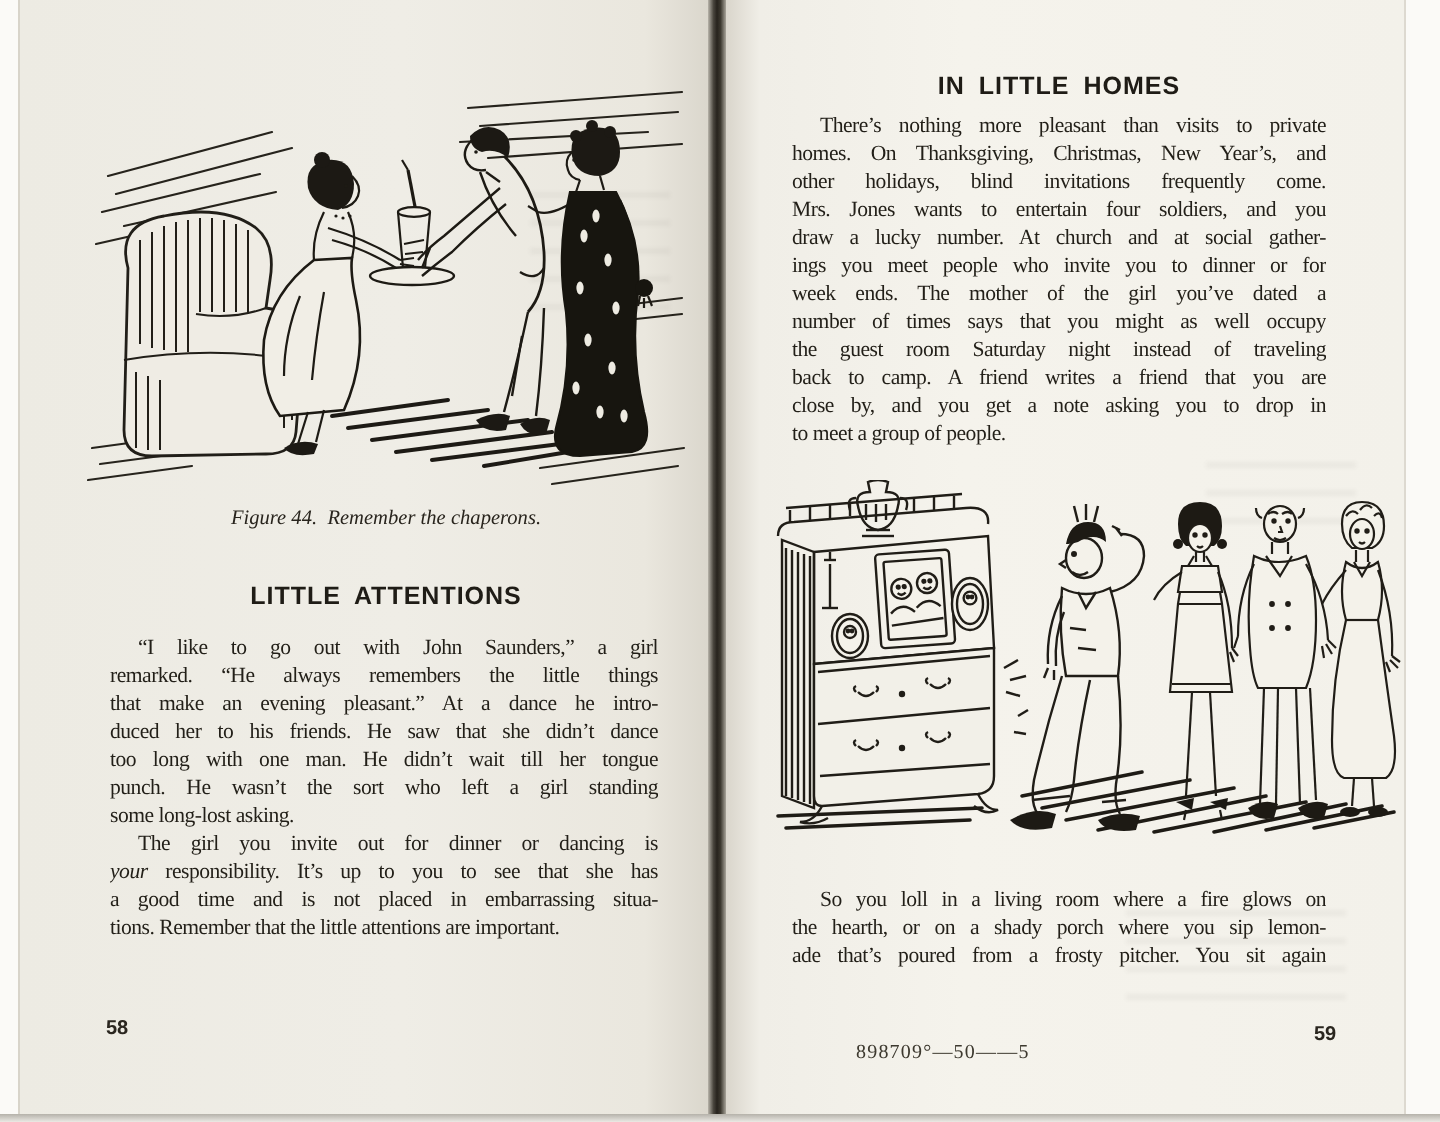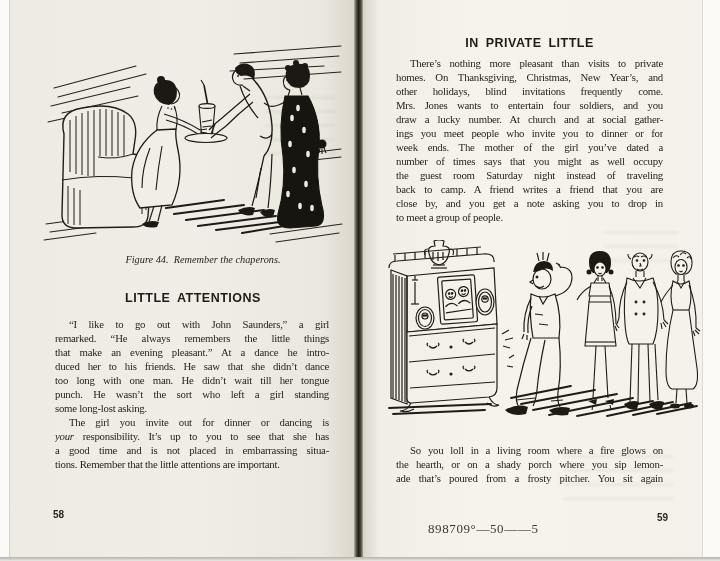--- a/index.html
+++ b/index.html
@@ -18,21 +18,21 @@
   .heading{position:absolute;font-family:"Liberation Sans",sans-serif;font-weight:bold;
     font-size:12.5px;letter-spacing:.5px;word-spacing:3px;color:#1f1c16;text-align:center;}
   .caption{position:absolute;font-style:italic;font-size:10.3px;color:#28241d;
     text-align:center;white-space:pre-wrap;}
   .body-col{position:absolute;font-size:10.8px;letter-spacing:-0.25px;color:#221f18;}
   .tl{height:14px;line-height:14px;overflow:hidden;text-align:justify;text-align-last:justify;}
   .tl.last{text-align-last:left;}
   .tl.ind{text-indent:14px;}
   .pagenum{position:absolute;font-family:"Liberation Sans",sans-serif;font-weight:bold;
     font-size:10px;color:#2a261f;}
-  .printer{position:absolute;font-size:13px;letter-spacing:.6px;color:#3d392f;}
+  .printer{position:absolute;font-size:10px;letter-spacing:.6px;color:#3d392f;}
   .figure{position:absolute;}
   .figure svg{display:block;width:100%;height:100%;}
   .ghost{position:absolute;opacity:.05;filter:blur(1px);pointer-events:none;
     background:repeating-linear-gradient(0deg,#4a463e 0 3px,transparent 3px 14px);}
 </style>
 </head>
 <body>
 
 <div class="scan">
 
@@ -173,21 +173,21 @@
               <ellipse cx="260" cy="70" rx="1.8" ry="3.2"></ellipse>
           </g>
           <circle cx="284" cy="106" r="4.5" fill="#17150f" stroke="none"></circle>
           <path d="M282 110 L281 115"></path>
             <path d="M284 111 L284 116"></path>
             <path d="M286 110 L288 115"></path>
         </g>
       </svg>
     </div>
 
-    <div class="caption" style="left:55px;top:254px;width:276px;">Figure 44.  Remember the chaperons.</div>
+    <div class="caption" style="left:45px;top:254px;width:276px;">Figure 44.  Remember the chaperons.</div>
 
     <div class="heading" style="left:45px;top:291px;width:276px;">LITTLE ATTENTIONS</div>
 
     <div class="body-col" style="left:45px;top:317px;width:274px;">
       <div class="tl ind">“I like to go out with John Saunders,” a girl</div>
       <div class="tl">remarked. “He always remembers the little things</div>
       <div class="tl">that make an evening pleasant.” At a dance he intro-</div>
       <div class="tl">duced her to his friends. He saw that she didn’t dance</div>
       <div class="tl">too long with one man. He didn’t wait till her tongue</div>
       <div class="tl">punch. He wasn’t the sort who left a girl standing</div>
@@ -199,21 +199,21 @@
     </div>
 
     <div class="pagenum" style="left:43px;top:509px;">58</div>
   </div>
 
   <div class="page page-right">
 
     <div class="ghost" style="left:240px;top:222px;width:75px;height:40px;"></div>
     <div class="ghost" style="left:200px;top:455px;width:110px;height:45px;"></div>
 
-    <div class="heading" style="left:33px;top:36px;width:267px;">IN PRIVATE LITTLE</div>
+    <div class="heading" style="left:33px;top:36px;width:267px;">IN LITTLE HOMES</div>
 
     <div class="body-col" style="left:33px;top:56px;width:267px;">
       <div class="tl ind">There’s nothing more pleasant than visits to private</div>
       <div class="tl">homes. On Thanksgiving, Christmas, New Year’s, and</div>
       <div class="tl">other holidays, blind invitations frequently come.</div>
       <div class="tl">Mrs. Jones wants to entertain four soldiers, and you</div>
       <div class="tl">draw a lucky number. At church and at social gather-</div>
       <div class="tl">ings you meet people who invite you to dinner or for</div>
       <div class="tl">week ends. The mother of the girl you’ve dated a</div>
       <div class="tl">number of times says that you might as well occupy</div>

